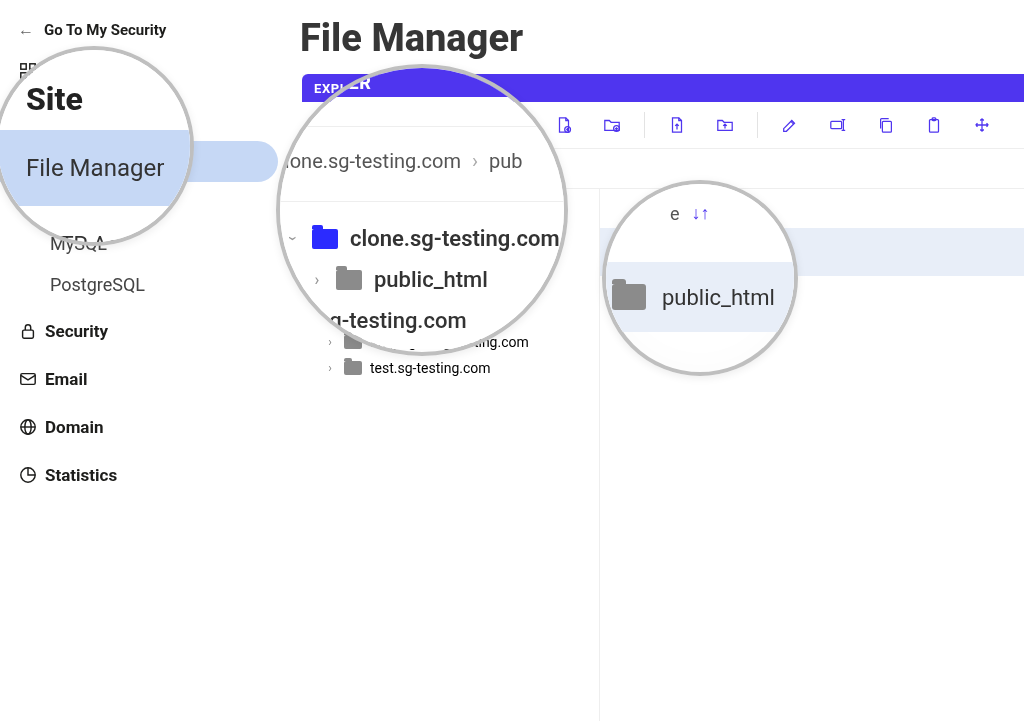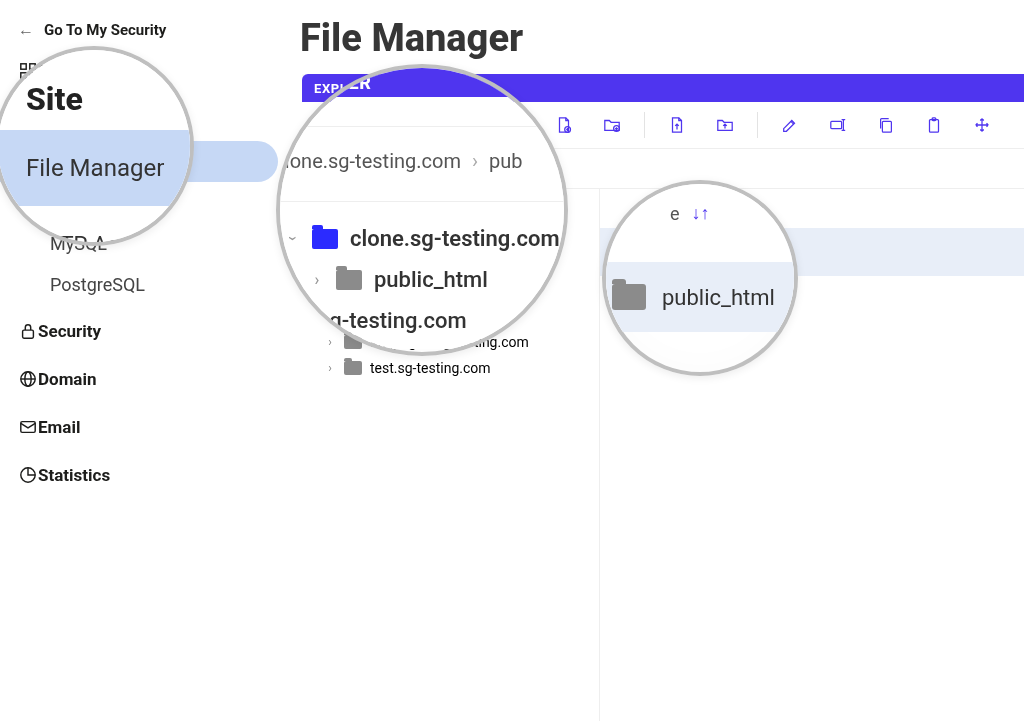--- a/index.html
+++ b/index.html
@@ -33,21 +33,21 @@
       cursor: pointer;
     }
     .back-arrow {
       font-size: 16px;
       color: #666;
     }
     .nav-section { margin-bottom: 4px; }
     .nav-heading {
       display: flex;
       align-items: center;
-      gap: 0;
+      gap: 7px;
       padding: 12px 18px;
       font-weight: 700;
       font-size: 17px;
       color: #1d1d1b;
     }
     .nav-icon {
       width: 20px;
       height: 20px;
       display: inline-flex;
       align-items: center;
@@ -270,37 +270,37 @@
               <path d="M7 9V6a3 3 0 016 0v3"></path>
             </svg>
         </span>
         <span>Security</span>
       </div>
     </div>
     <div class="nav-section">
       <div class="nav-heading">
         <span class="nav-icon">
           <svg viewBox="0 0 20 20" width="18" height="18" stroke-width="1.6">
+              <rect x="2" y="4" width="16" height="12" rx="1.5"></rect>
+              <path d="M2 6l8 5 8-5"></path>
+            </svg>
+        </span>
+        <span>Email</span>
+      </div>
+    </div>
+    <div class="nav-section">
+      <div class="nav-heading">
+        <span class="nav-icon">
+          <svg viewBox="0 0 20 20" width="18" height="18" stroke-width="1.6">
               <circle cx="10" cy="10" r="8"></circle>
               <ellipse cx="10" cy="10" rx="3.5" ry="8"></ellipse>
               <line x1="2" y1="10" x2="18" y2="10"></line>
             </svg>
         </span>
         <span>Domain</span>
-      </div>
-    </div>
-    <div class="nav-section">
-      <div class="nav-heading">
-        <span class="nav-icon">
-          <svg viewBox="0 0 20 20" width="18" height="18" stroke-width="1.6">
-              <rect x="2" y="4" width="16" height="12" rx="1.5"></rect>
-              <path d="M2 6l8 5 8-5"></path>
-            </svg>
-        </span>
-        <span>Email</span>
       </div>
     </div>
     <div class="nav-section">
       <div class="nav-heading">
         <span class="nav-icon">
           <svg viewBox="0 0 20 20" width="18" height="18" stroke-width="1.6">
               <circle cx="10" cy="10" r="8"></circle>
               <path d="M10 2v8h8"></path>
             </svg>
         </span>

